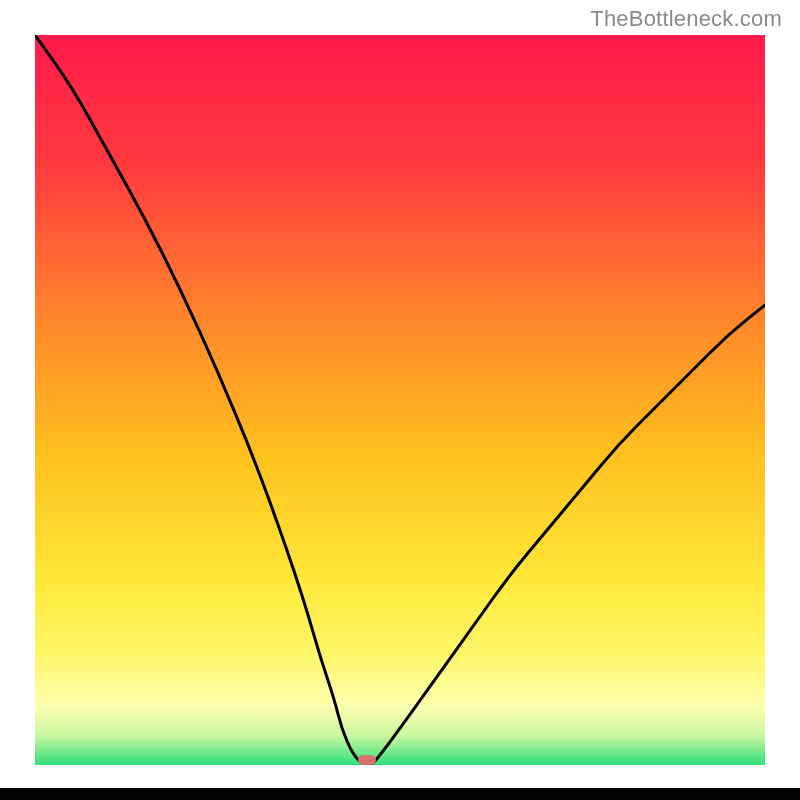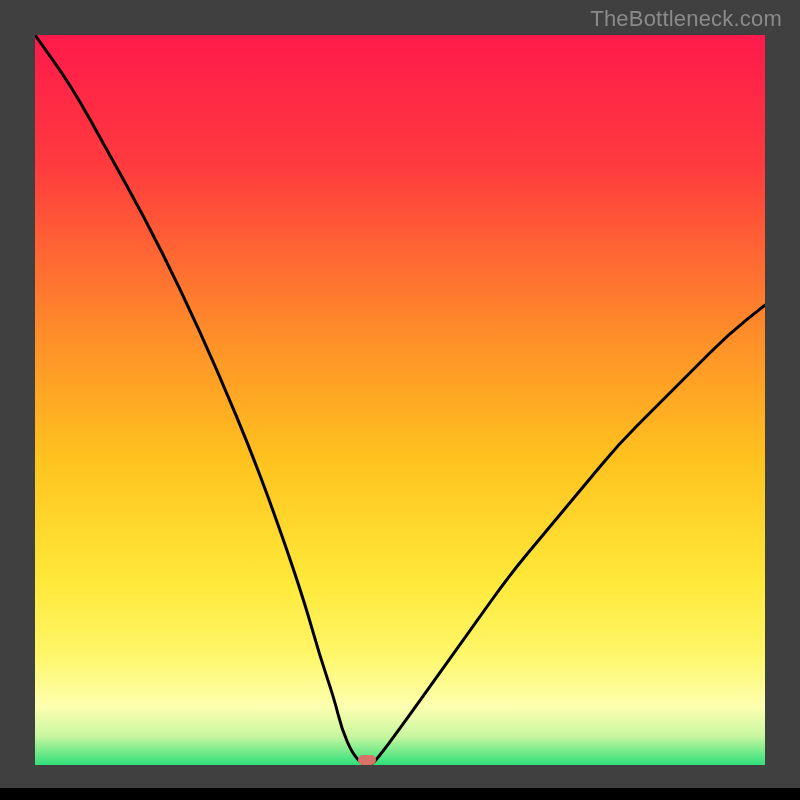--- a/index.html
+++ b/index.html
@@ -8,21 +8,21 @@
     width: 800px;
     height: 800px;
     overflow: hidden;
     background: #000;
     font-family: Arial, Helvetica, sans-serif;
   }
   .frame {
     position: relative;
     width: 800px;
     height: 788px;
-    background: #404040;
+    background: #ffffff;
   }
   .plot-area {
     position: absolute;
     left: 35px;
     top: 35px;
     width: 730px;
     height: 730px;
     overflow: hidden;
   }
   .gradient {

